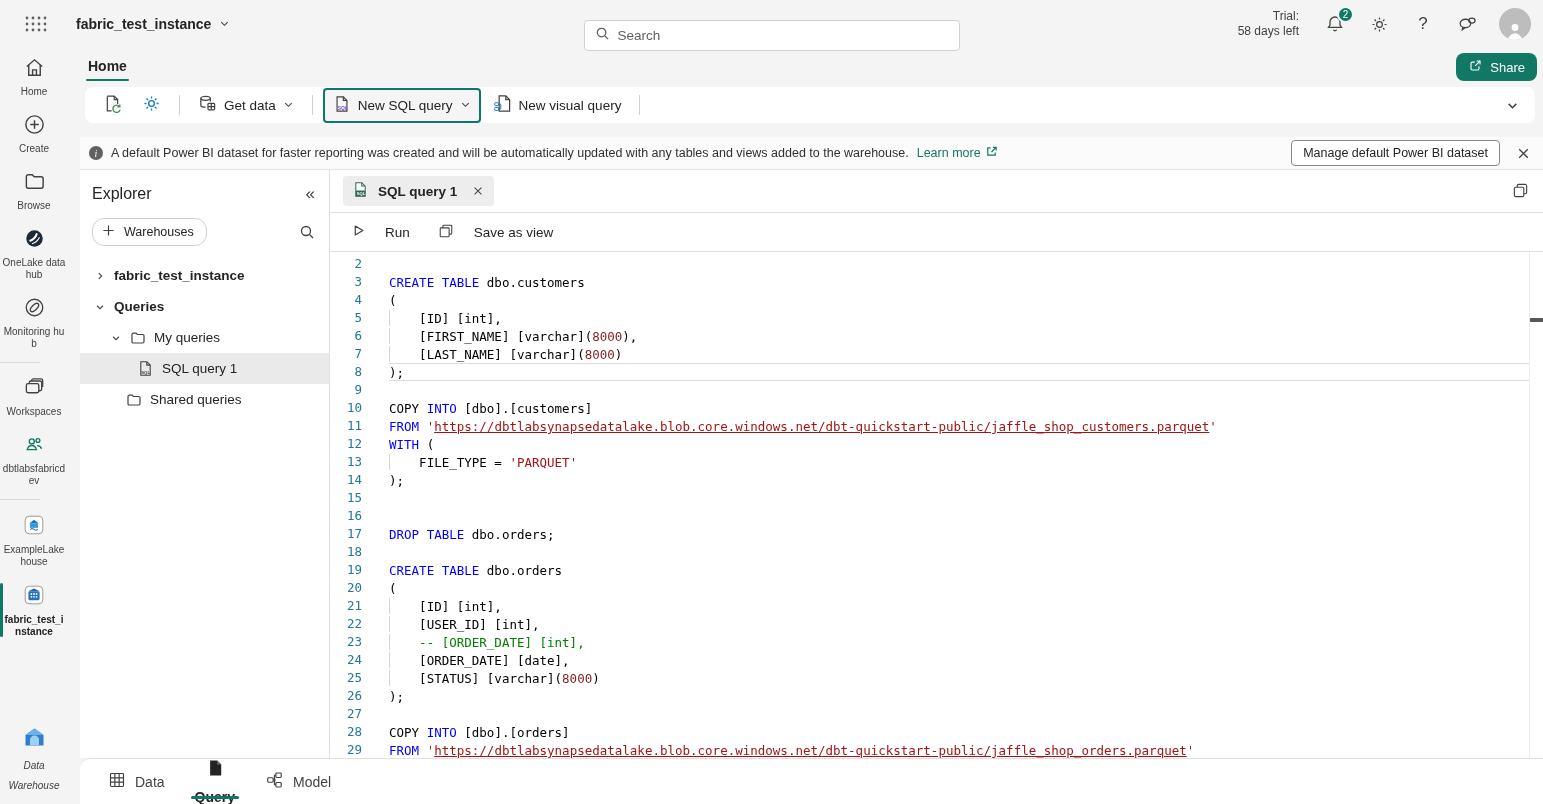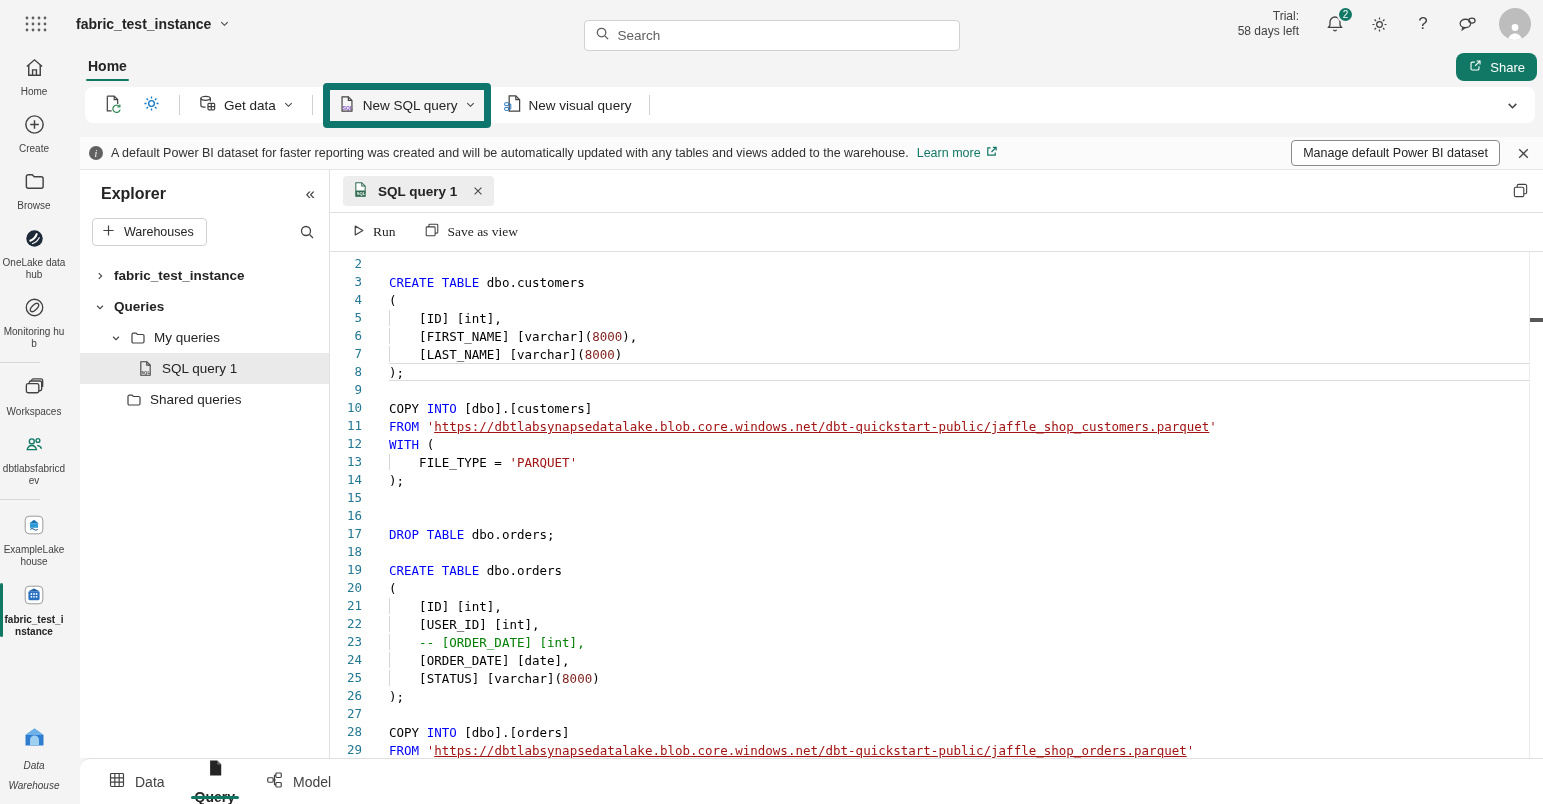--- a/index.html
+++ b/index.html
@@ -32,57 +32,57 @@
 
   
   .header-strip{position:absolute;left:80px;right:0;top:48px;height:38px;display:flex;align-items:center;}
   .home-tab{margin-left:6px;font-size:14px;font-weight:600;color:#242424;position:relative;padding:8px 2px 10px;cursor:pointer;}
   .home-tab::after{content:"";position:absolute;left:0;right:0;bottom:3px;height:2.5px;background:var(--accent);border-radius:2px;}
   .share-btn{margin-left:auto;margin-right:6px;background:var(--accent);color:#fff;border:none;border-radius:8px;height:28px;padding:0 12px;font-size:13px;font-family:inherit;display:flex;align-items:center;gap:7px;cursor:pointer;}
 
   
   .ribbon{position:absolute;left:85px;right:8px;top:87px;height:36px;background:#fff;border-radius:8px;display:flex;align-items:center;padding:0 10px;gap:4px;}
   .rb{background:none;border:none;font-family:inherit;font-size:13.5px;color:#242424;display:flex;align-items:center;gap:7px;padding:5px 8px;border-radius:4px;cursor:pointer;}
-  .rb.highlighted{background:#f5f5f5;border:7px solid #0f766e;}
+  .rb.highlighted{background:#f5f5f5;border:2px solid #0f766e;}
   .rb-divider{width:1px;height:20px;background:#d1d1d1;margin:0 6px;}
   .ribbon-collapse{margin-left:auto;margin-right:6px;cursor:pointer;display:flex;align-items:center;}
 
   
   .banner{position:absolute;left:80px;right:0;top:137px;height:33px;background:#fbfbfb;border-bottom:1px solid #e6e6e6;display:flex;align-items:center;padding:0 10px 0 9px;gap:8px;}
   .info-icon{width:14px;height:14px;border-radius:50%;background:#616161;color:#fff;font-size:10px;font-style:italic;font-family:"Liberation Serif",serif;display:flex;align-items:center;justify-content:center;flex:none;}
   .banner-text{font-size:12.5px;color:#323130;}
   .learn-more{font-size:12.5px;color:var(--accent);display:flex;align-items:center;gap:4px;cursor:pointer;text-decoration:none;}
   .banner-right{margin-left:auto;display:flex;align-items:center;gap:14px;}
   .manage-btn{background:#fff;border:1px solid #8a8a8a;border-radius:4px;height:26px;padding:0 11px;font-size:12.5px;font-family:inherit;color:#242424;cursor:pointer;}
   .banner-close{cursor:pointer;display:flex;align-items:center;padding:2px;}
 
   
   .content{position:absolute;left:80px;right:0;top:170px;bottom:46px;background:#fff;display:flex;}
   .explorer{width:250px;border-right:1px solid #e0e0e0;flex:none;}
   .exp-header{display:flex;align-items:center;justify-content:space-between;padding:14px 14px 6px 12px;}
-  .exp-title{font-size:16px;font-weight:700;color:#242424;margin-left:9px;}
+  .exp-title{font-size:16px;font-weight:400;color:#242424;}
   .collapse-icon{font-size:17px;color:#424242;cursor:pointer;}
   .exp-actions{display:flex;align-items:center;justify-content:space-between;padding:8px 14px 2px 12px;}
-  .wh-btn{display:flex;align-items:center;gap:9px;background:#fff;border:1px solid #d1d1d1;border-radius:4px;height:28px;padding:0 12px 0 9px;font-size:12.5px;font-family:inherit;color:#242424;cursor:pointer;}
+  .wh-btn{display:flex;align-items:center;gap:9px;background:#fff;border:1px solid #d1d1d1;border-radius:12px;height:28px;padding:0 12px 0 9px;font-size:12.5px;font-family:inherit;color:#242424;cursor:pointer;}
   .exp-search{cursor:pointer;display:flex;align-items:center;}
   .tree{margin-top:12px;}
   .tree-item{height:31px;display:flex;align-items:center;gap:8px;font-size:13.5px;color:#242424;cursor:pointer;}
   .tree-item.bold .tlabel{font-weight:600;}
   .tree-item.selected{background:#eaeaea;}
   .tchev{width:12px;display:flex;align-items:center;justify-content:center;flex:none;}
   .ticon{display:flex;align-items:center;flex:none;}
 
   
   .querypane{flex:1;position:relative;display:flex;flex-direction:column;min-width:0;}
   .tabbar{height:43px;border-bottom:1px solid #e0e0e0;display:flex;align-items:center;position:relative;flex:none;}
   .qtab{margin-left:13px;height:30px;background:#ededed;border-radius:4px;display:flex;align-items:center;padding:0 10px 0 9px;gap:9px;font-size:13.5px;font-weight:600;color:#242424;cursor:pointer;}
   .qtab-close{display:flex;align-items:center;margin-left:6px;cursor:pointer;}
   .copy-btn{position:absolute;right:14px;top:12px;cursor:pointer;display:flex;}
   .qtoolbar{height:39px;border-bottom:1px solid #e0e0e0;display:flex;align-items:center;padding-left:13px;gap:10px;flex:none;}
-  .qtb-btn{display:flex;align-items:center;gap:8px;font-size:13.5px;color:#242424;background:none;border:none;font-family:Liberation Serif, serif;padding:5px 9px;border-radius:4px;cursor:pointer;}
+  .qtb-btn{display:flex;align-items:center;gap:20px;font-size:13.5px;color:#242424;background:none;border:none;font-family:Liberation Sans, sans-serif;padding:5px 9px;border-radius:4px;cursor:pointer;}
 
   .editor{flex:1;position:relative;overflow:hidden;background:#fff;font-family:"DejaVu Sans Mono","Liberation Mono",monospace;font-size:12.5px;padding-top:3px;}
   #codeLines{margin-right:14px;}
   .crow{display:flex;height:18px;line-height:18px;}
   .lnum{width:32px;text-align:right;color:#237893;flex:none;}
   .lcode{flex:1;margin-left:27px;white-space:pre;position:relative;border-top:1px solid transparent;border-bottom:1px solid transparent;color:#000;}
   .crow.cur .lcode{border-color:#dcdcdc;}
   .lcode.guided::before{content:"";position:absolute;left:0;top:0;bottom:0;border-left:1px solid #d6d6d6;}
   .tok-k{color:#0000ff;} .tok-p{color:#000000;} .tok-s{color:#a31515;}
   .tok-u{color:#a31515;text-decoration:underline;} .tok-n{color:#7f1d1d;} .tok-c{color:#008000;}

